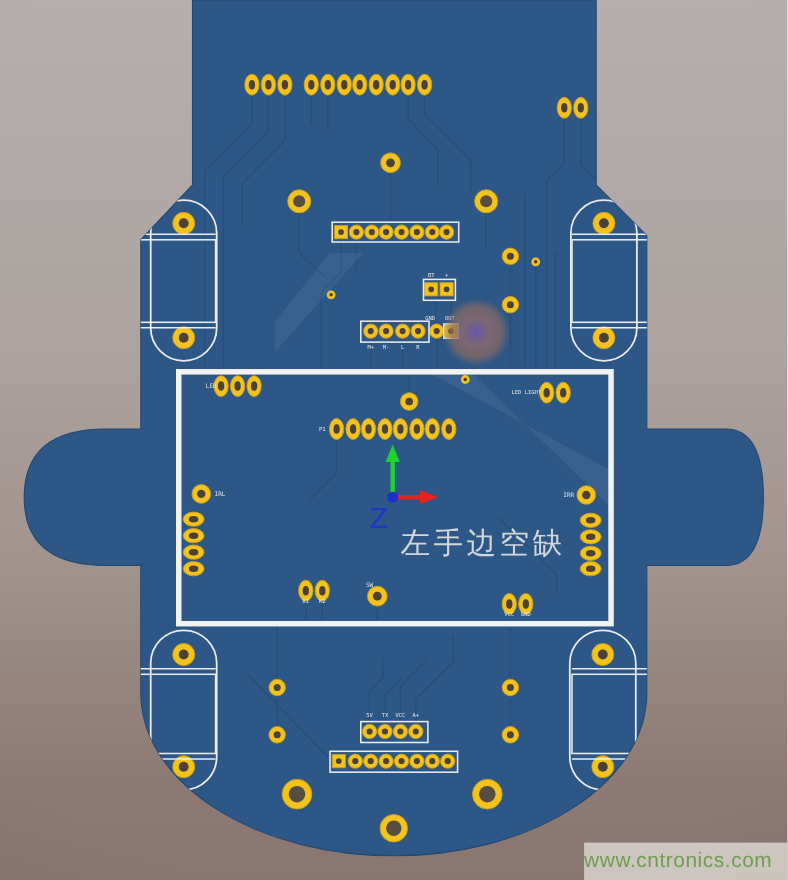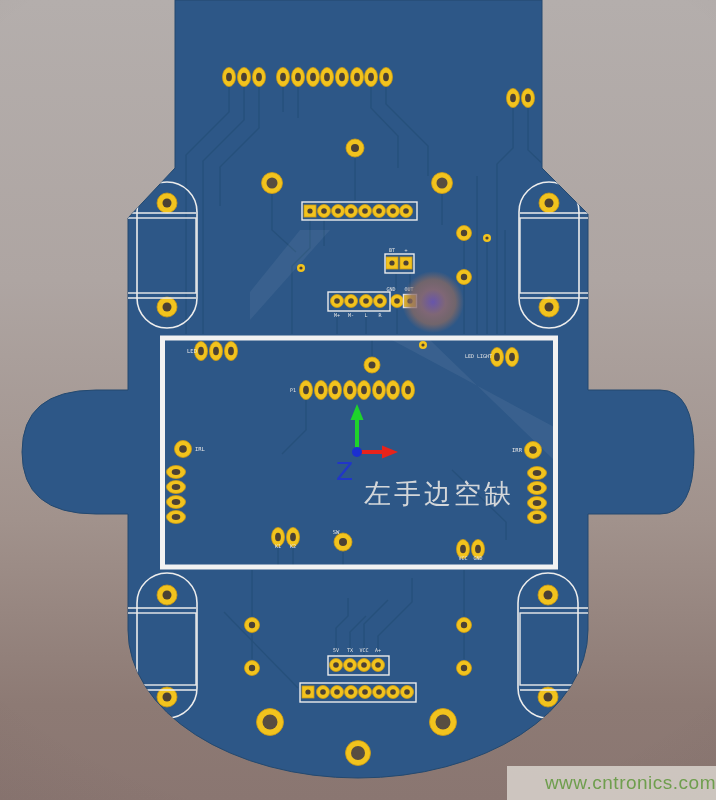--- a/index.html
+++ b/index.html
@@ -7,22 +7,22 @@
   .viewport{
     position:relative;width:716px;height:800px;
     background:linear-gradient(180deg,#b4aeac 0%,#aea5a2 35%,#a1928c 65%,#8d7a74 88%,#8a7671 100%);
   }
   .viewport::after{
     content:"";position:absolute;inset:0;pointer-events:none;
     background:radial-gradient(ellipse 120% 95% at 50% 45%, rgba(0,0,0,0) 60%, rgba(40,30,35,0.14) 100%);
   }
   svg{position:absolute;left:0;top:0;}
   .watermark{
-    position:absolute;right:0;bottom:0;width:209px;height:34px;
-    display:flex;align-items:center;justify-content:flex-end;
+    position:absolute;right:0;bottom:0;width:185px;height:34px;
+    display:flex;align-items:center;justify-content:flex-start;
     background:rgba(214,208,201,0.88);z-index:5;
   }
   .watermark span{font-size:19px;letter-spacing:0.5px;}
   .annotation-cn{font-family:"DejaVu Sans",sans-serif;letter-spacing:3px;}
   .z-label{font-family:"DejaVu Sans",sans-serif;}
 </style>
 </head>
 <body>
 
 <div class="viewport">

